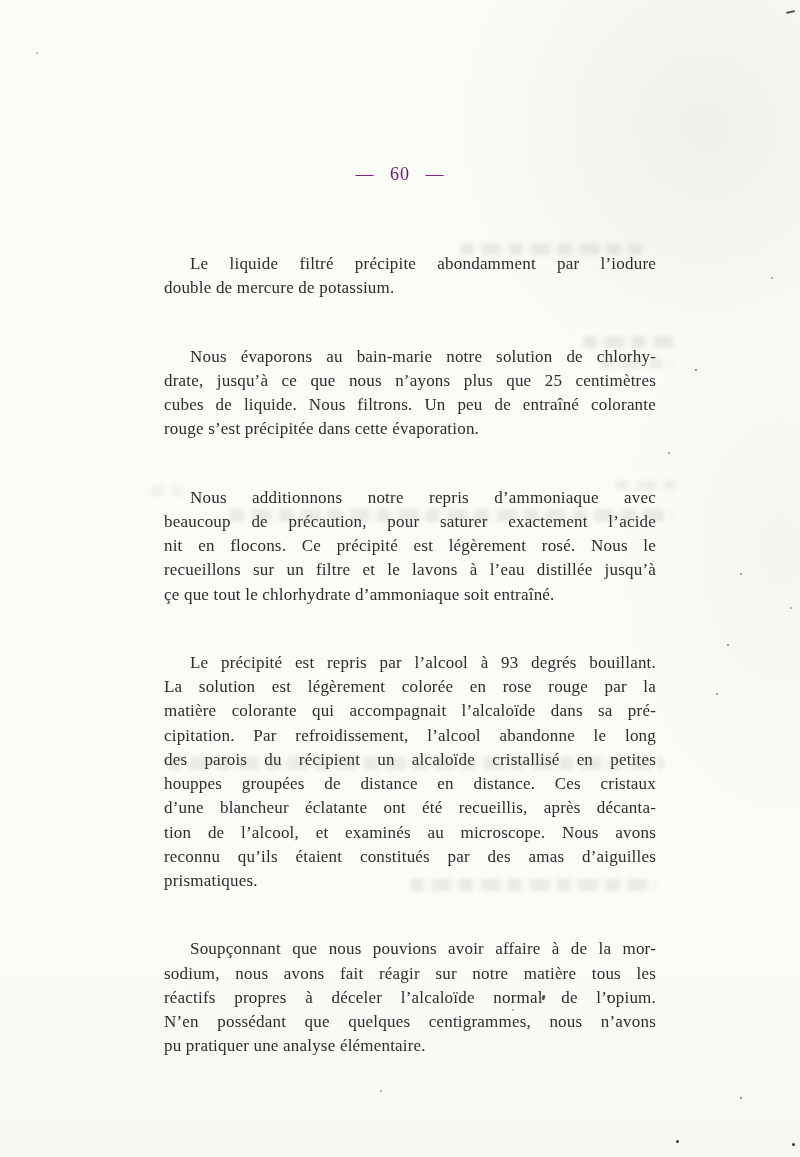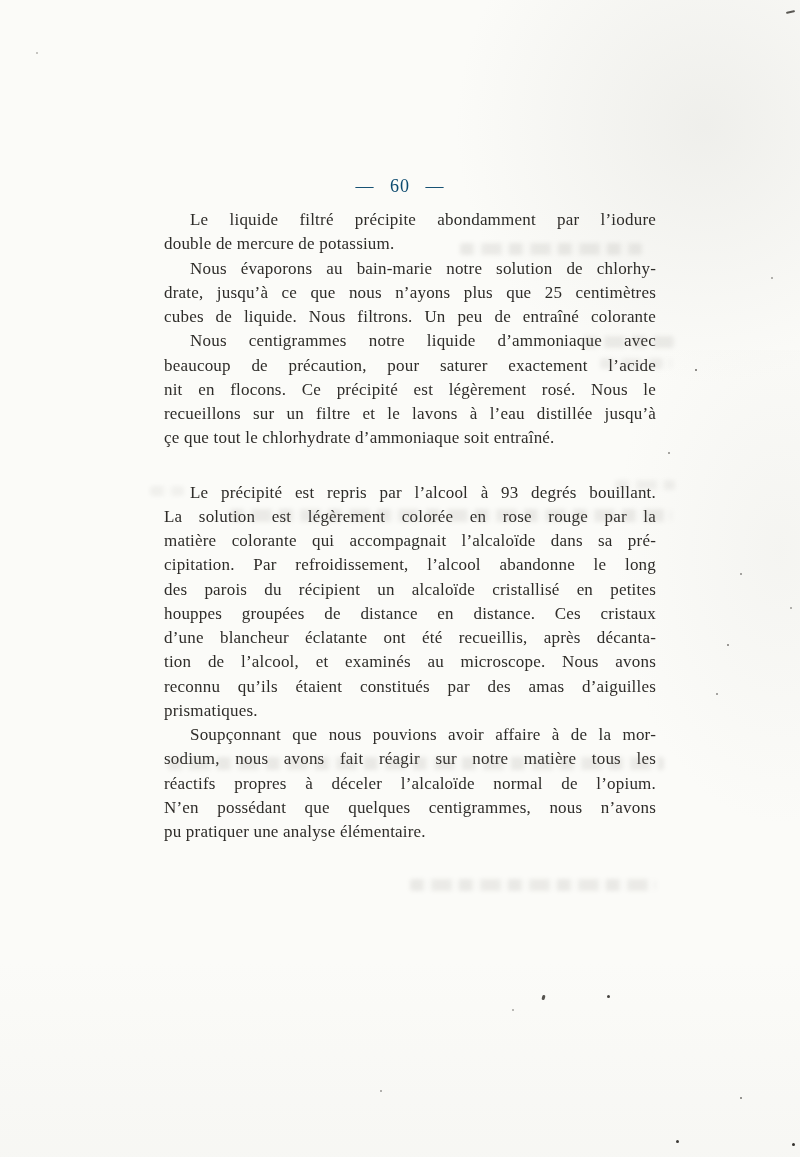--- a/index.html
+++ b/index.html
@@ -28,47 +28,47 @@
   .wash-r{
     left:600px;top:350px;width:200px;height:500px;
     background:radial-gradient(ellipse at 90% 40%, rgba(205,205,200,0.14), rgba(205,205,200,0.0) 65%);
   }
   .wash-b{
     left:0;top:960px;width:800px;height:197px;
     background:linear-gradient(180deg, rgba(210,210,205,0.0), rgba(210,210,205,0.10));
   }
   .running-head{
     position:absolute;
-    left:0;top:176px;width:800px;height:26px;
+    left:0;top:164px;width:800px;height:26px;
     text-align:center;
     font-size:18px;
     letter-spacing:1px;
     word-spacing:10px;
-    color:#0c4a6e;
+    color:#701a75;
   }
   .text-block{
     position:absolute;
     left:164px;
     top:208px;
     width:492px;
     font-size:17px;
     letter-spacing:0.2px;
     color:var(--ink);
   }
   .paragraph{margin:0;}
   .paragraph.space-before{margin-top:30px;}
   .line{
     height:24.25px;
     line-height:24.25px;
     overflow:hidden;
     text-align:justify;
     text-align-last:justify;
     white-space:normal;
   }
-  .line.indent{text-indent:26px;}
+  .line.indent{text-indent:26px;margin-top:44px;}
   .line.last{text-align-last:left;}
   
   .smudge{
     position:absolute;
     background:repeating-linear-gradient(90deg,
       rgba(128,125,119,0.55) 0px, rgba(128,125,119,0.55) 12px,
       rgba(128,125,119,0.04) 15px, rgba(128,125,119,0.04) 20px,
       rgba(128,125,119,0.50) 23px, rgba(128,125,119,0.50) 40px,
       rgba(128,125,119,0.04) 43px, rgba(128,125,119,0.04) 49px);
     filter:blur(2px);
@@ -98,23 +98,24 @@
 
   <div class="text-block">
       <div class="paragraph">
         <div class="line indent">Le liquide filtré précipite abondamment par l’iodure</div>
         <div class="line last">double de mercure de potassium.</div>
       </div>
       <div class="paragraph">
         <div class="line indent">Nous évaporons au bain-marie notre solution de chlorhy-</div>
         <div class="line">drate, jusqu’à ce que nous n’ayons plus que 25 centimètres</div>
         <div class="line">cubes de liquide. Nous filtrons. Un peu de entraîné colorante</div>
+        <div class="line last">rouge s’est précipitée dans cette évaporation.</div>
       </div>
       <div class="paragraph">
-        <div class="line indent">Nous centigrammes notre liquide d’ammoniaque avec</div>
+        <div class="line indent">Nous additionnons notre repris d’ammoniaque avec</div>
         <div class="line">beaucoup de précaution, pour saturer exactement l’acide</div>
         <div class="line">nit en flocons. Ce précipité est légèrement rosé. Nous le</div>
         <div class="line">recueillons sur un filtre et le lavons à l’eau distillée jusqu’à</div>
         <div class="line last">çe que tout le chlorhydrate d’ammoniaque soit entraîné.</div>
       </div>
       <div class="paragraph space-before">
         <div class="line indent">Le précipité est repris par l’alcool à 93 degrés bouillant.</div>
         <div class="line">La solution est légèrement colorée en rose rouge par la</div>
         <div class="line">matière colorante qui accompagnait l’alcaloïde dans sa pré-</div>
         <div class="line">cipitation. Par refroidissement, l’alcool abandonne le long</div>

